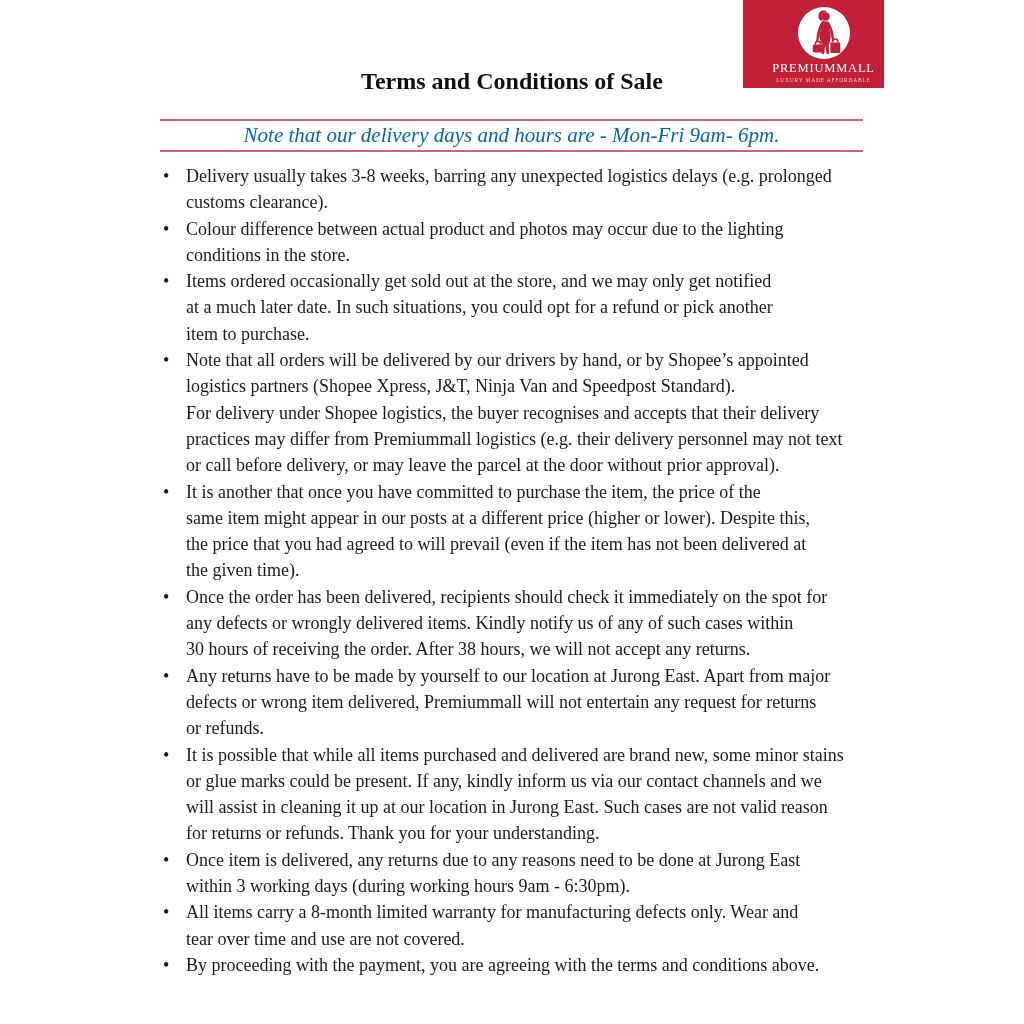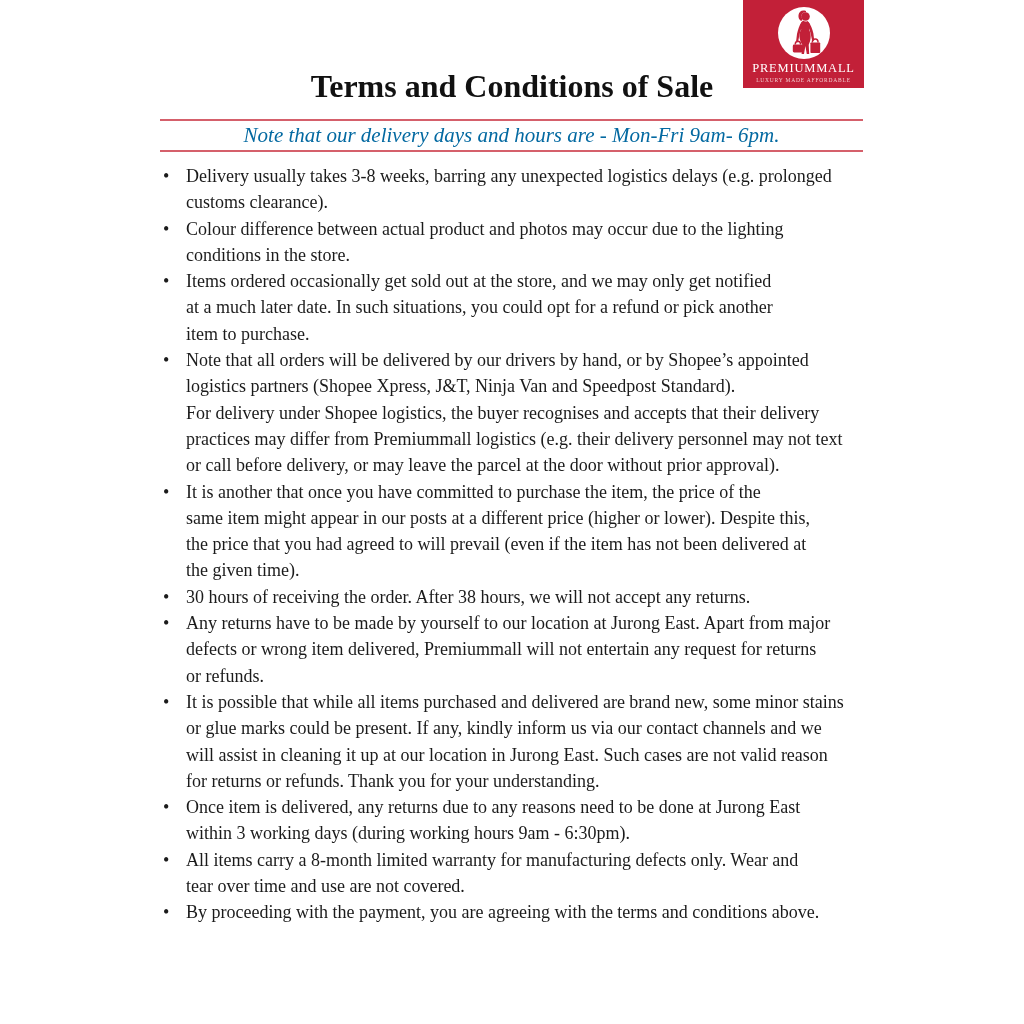--- a/index.html
+++ b/index.html
@@ -8,20 +8,21 @@
     background:#ffffff;
     font-family:"Liberation Serif", serif;
     position:relative;
     overflow:hidden;
   }
   .logo {
     position:absolute; left:743px; top:0;
     width:121px; height:88px;
     background:#C22038;
     text-align:center;
+    padding-left:20px;
   }
   .logo-circle {
     width:52px; height:52px;
     margin:7px auto 0;
     background:#ffffff;
     border-radius:50%;
     overflow:hidden;
   }
   .logo-circle svg { display:block; width:52px; height:52px; }
   .logo-name {
@@ -36,21 +37,21 @@
     font-size:5.5px;
     letter-spacing:0.8px;
     margin-top:1px;
     white-space:nowrap;
   }
   .page-title {
     position:absolute; top:68px; left:0;
     width:100%;
     margin:0;
     text-align:center;
-    font-size:32px;
+    font-size:24px;
     font-weight:bold;
     color:#111111;
   }
   .notice-band {
     position:absolute; top:119px; left:160px;
     width:703px;
     border-top:2.5px solid #D5606B;
     border-bottom:2.5px solid #D5606B;
     padding:1px 0 2px;
   }
@@ -145,21 +146,23 @@
     </li>
     <li>
       <span class="marker">•</span>
       <div class="term-text"><span>It is another that once you have committed to purchase the item, the price of the
 same item might appear in our posts at a different price (higher or lower). Despite this,
 the price that you had agreed to will prevail (even if the item has not been delivered at
 the given time).</span></div>
     </li>
     <li>
       <span class="marker">•</span>
-      <div class="term-text"><span class="b">30 hours</span><span> of receiving the order. After 38 hours, we will not accept any returns.</span></div>
+      <div class="term-text"><span>Once the order has been delivered, recipients should check it immediately on the spot for
+any defects or wrongly delivered items. Kindly notify us of any of such cases within
+</span><span class="b">30 hours</span><span> of receiving the order. After 38 hours, we will not accept any returns.</span></div>
     </li>
     <li>
       <span class="marker">•</span>
       <div class="term-text"><span>Any returns have to be made by yourself to our location at Jurong East. Apart from major
 defects or wrong item delivered, Premiummall will not entertain any request for returns
 or refunds.</span></div>
     </li>
     <li>
       <span class="marker">•</span>
       <div class="term-text"><span>It is possible that while all items purchased and delivered are brand new, some minor stains

